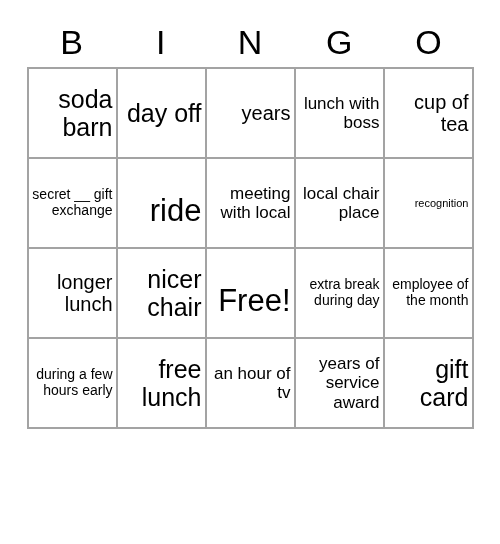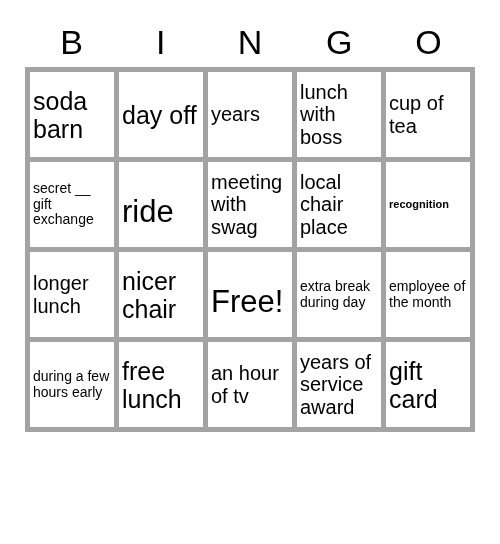--- a/index.html
+++ b/index.html
@@ -42,40 +42,40 @@
     margin: 5px auto 0 auto;
     border-collapse: collapse;
     table-layout: fixed;
     border: 1px solid #555555;
     box-sizing: border-box;
   }
   #grid tr {
     height: 90px;
   }
   #grid td {
-    border: 5px solid #a3a3a3;
+    border: 2px solid #a3a3a3;
     width: 89px;
     height: 90px;
     padding: 2px 3px;
-    text-align: left;
+    text-align: right;
     vertical-align: middle;
     overflow: hidden;
     word-wrap: break-word;
     box-sizing: border-box;
   }
   .cell-text {
     display: block;
     width: 100%;
     line-height: 1.12;
     color: #000000;
   }
   
-  .fs-xs  { font-size: 11px; font-weight: bold; }
+  .fs-xs  { font-size: 11px; }
   .fs-sm  { font-size: 14px; }
-  .fs-md  { font-size: 20px; }
+  .fs-md  { font-size: 17px; }
   .fs-lg  { font-size: 20px; }
   .fs-xl  { font-size: 25px; }
   .fs-xxl { font-size: 31px; margin-top: 16px; }
 </style>
 </head>
 <body>
 
 <div id="bingo-card">
 
   <div id="header-row">
@@ -106,21 +106,21 @@
           </td>
       </tr>
       <tr>
         <td>
             <span class="cell-text fs-sm">secret __ gift exchange</span>
           </td>
         <td>
             <span class="cell-text fs-xxl">ride</span>
           </td>
         <td>
-            <span class="cell-text fs-md">meeting with swag</span>
+            <span class="cell-text fs-md">meeting with local</span>
           </td>
         <td>
             <span class="cell-text fs-md">local chair place</span>
           </td>
         <td>
             <span class="cell-text fs-xs">recognition</span>
           </td>
       </tr>
       <tr>
         <td>

